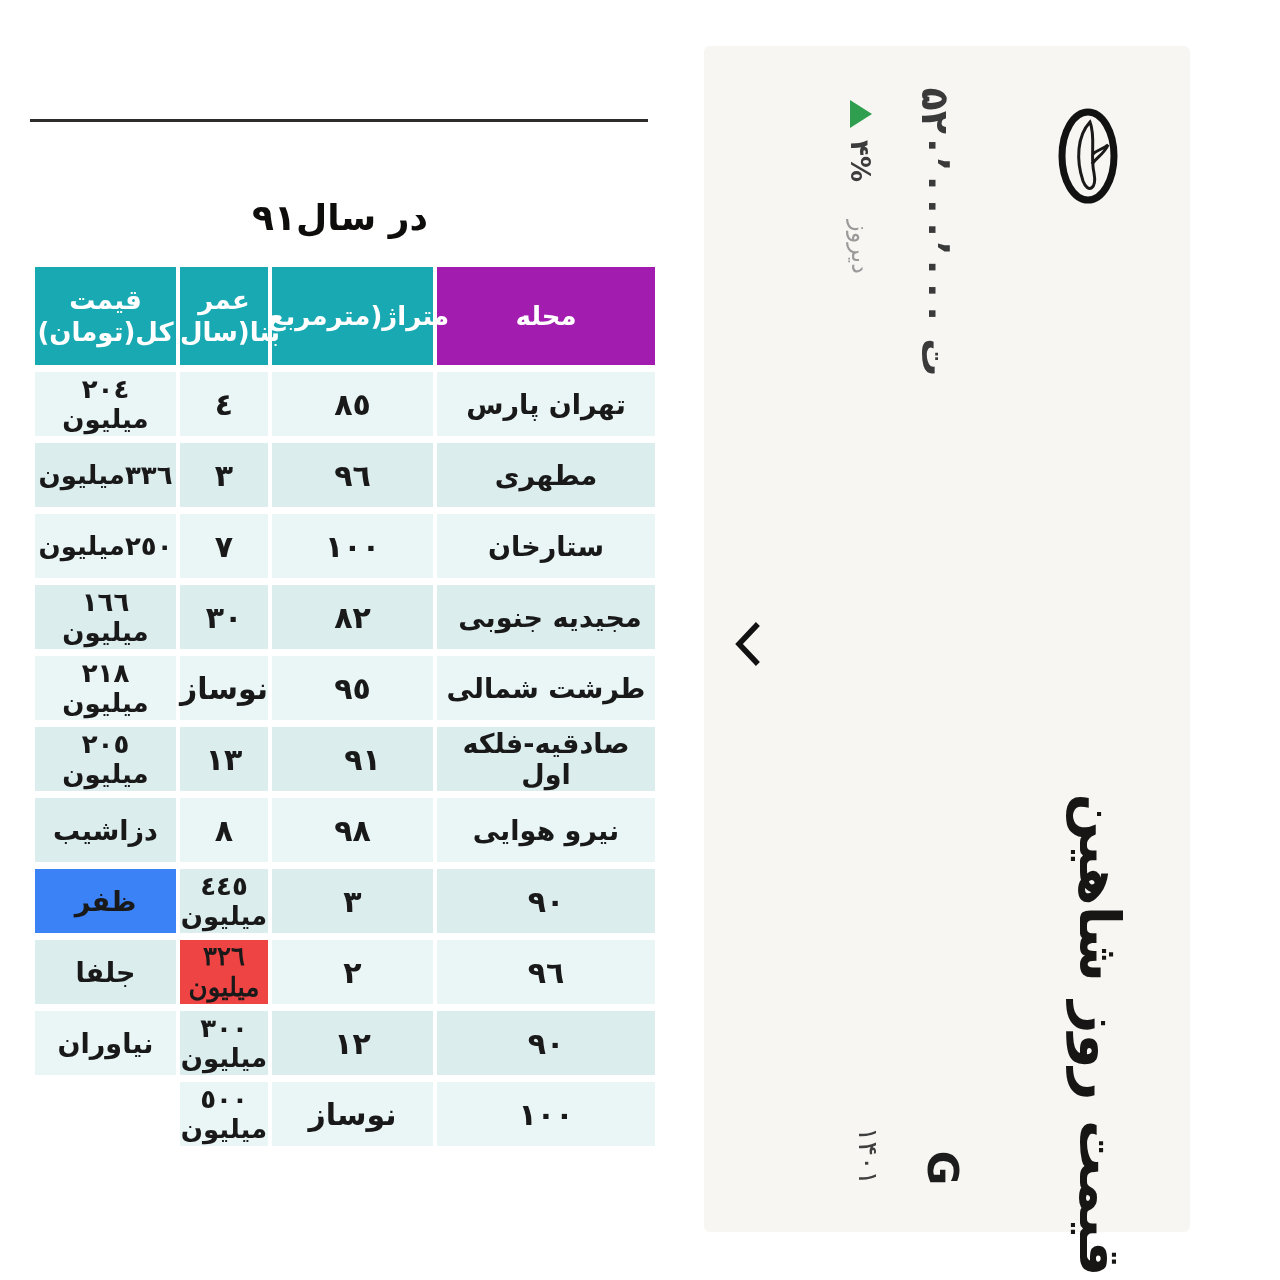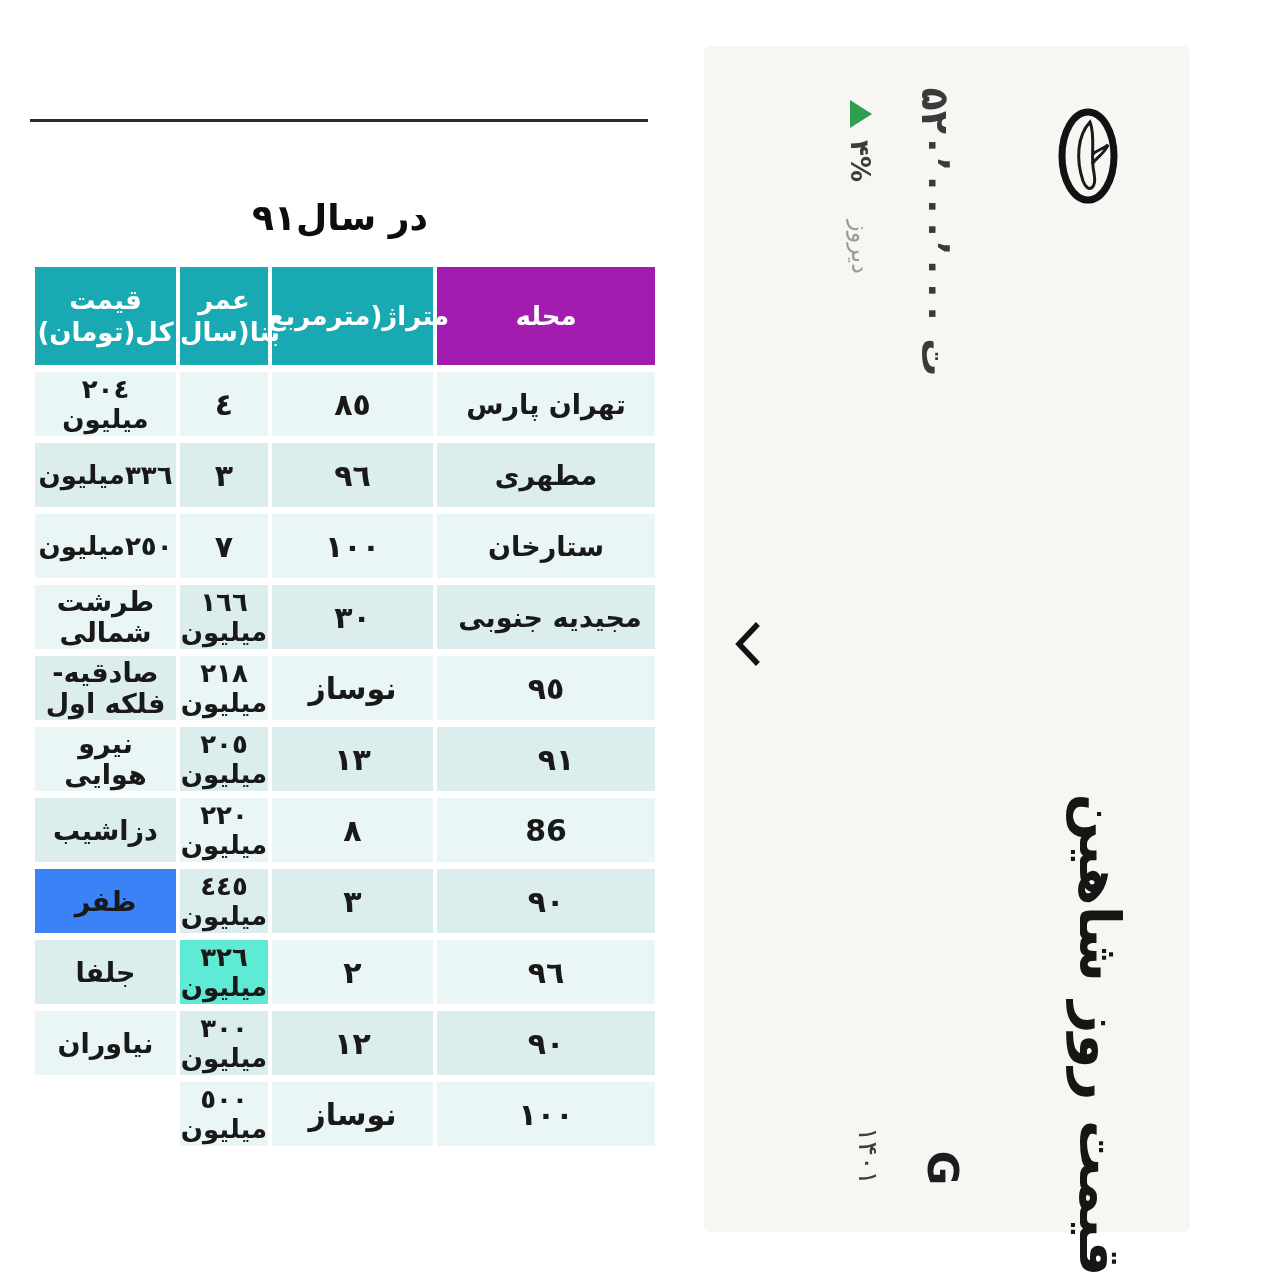--- a/index.html
+++ b/index.html
@@ -88,42 +88,42 @@
       <div class="cell f-price" style="background: rgb(234, 245, 246);">٢٠٤ میلیون</div>
       <div class="cell f-neighborhood" style="background: rgb(220, 237, 238);">مطهری</div>
       <div class="cell f-area" style="background: rgb(220, 237, 238);">٩٦</div>
       <div class="cell f-age" style="background: rgb(220, 237, 238);">٣</div>
       <div class="cell f-price" style="background: rgb(220, 237, 238);">٣٣٦میلیون</div>
       <div class="cell f-neighborhood" style="background: rgb(234, 245, 246);">ستارخان</div>
       <div class="cell f-area" style="background: rgb(234, 245, 246);">١٠٠</div>
       <div class="cell f-age" style="background: rgb(234, 245, 246);">٧</div>
       <div class="cell f-price" style="background: rgb(234, 245, 246);">٢٥٠میلیون</div>
       <div class="cell f-neighborhood" style="background: rgb(220, 237, 238); padding-left: 12px;">مجیدیه جنوبی</div>
+      <div class="cell f-area" style="background: rgb(220, 237, 238);">٨٢</div>
       <div class="cell f-age" style="background: rgb(220, 237, 238);">٣٠</div>
       <div class="cell f-price" style="background: rgb(220, 237, 238);">١٦٦ میلیون</div>
       <div class="cell f-neighborhood" style="background: rgb(234, 245, 246);">طرشت شمالی</div>
       <div class="cell f-area" style="background: rgb(234, 245, 246);">٩٥</div>
       <div class="cell f-age" style="background: rgb(234, 245, 246);">نوساز</div>
       <div class="cell f-price" style="background: rgb(234, 245, 246);">٢١٨ میلیون</div>
       <div class="cell f-neighborhood" style="background: rgb(220, 237, 238);">صادقیه-فلکه اول</div>
       <div class="cell f-area" style="background: rgb(220, 237, 238); padding-left: 24px;">٩١</div>
       <div class="cell f-age" style="background: rgb(220, 237, 238);">١٣</div>
       <div class="cell f-price" style="background: rgb(220, 237, 238);">٢٠٥ میلیون</div>
       <div class="cell f-neighborhood" style="background: rgb(234, 245, 246);">نیرو هوایی</div>
-      <div class="cell f-area" style="background: rgb(234, 245, 246);">86</div>
+      <div class="cell f-area" style="background: rgb(234, 245, 246);">٩٨</div>
       <div class="cell f-age" style="background: rgb(234, 245, 246);">٨</div>
-      <div class="cell f-price" style="background: rgb(234, 245, 246);">٢٢٠ میلیون</div>
       <div class="cell f-neighborhood" style="background: rgb(220, 237, 238);">دزاشیب</div>
       <div class="cell f-area" style="background: rgb(220, 237, 238);">٩٠</div>
       <div class="cell f-age" style="background: rgb(220, 237, 238);">٣</div>
       <div class="cell f-price" style="background: rgb(220, 237, 238);">٤٤٥ میلیون</div>
       <div class="cell f-neighborhood" style="background: #3b82f6;">ظفر</div>
       <div class="cell f-area" style="background: rgb(234, 245, 246);">٩٦</div>
       <div class="cell f-age" style="background: rgb(234, 245, 246);">٢</div>
-      <div class="cell f-price" style="background: #5eead4;">٣٢٦ میلیون</div>
+      <div class="cell f-price" style="background: #ef4444; font-family: Liberation Serif, serif;">٣٢٦ میلیون</div>
       <div class="cell f-neighborhood" style="background: rgb(220, 237, 238);">جلفا</div>
       <div class="cell f-area" style="background: rgb(220, 237, 238);">٩٠</div>
       <div class="cell f-age" style="background: rgb(220, 237, 238);">١٢</div>
       <div class="cell f-price" style="background: rgb(220, 237, 238);">٣٠٠ میلیون</div>
       <div class="cell f-neighborhood" style="background: rgb(234, 245, 246);">نیاوران</div>
       <div class="cell f-area" style="background: rgb(234, 245, 246);">١٠٠</div>
       <div class="cell f-age" style="background: rgb(234, 245, 246);">نوساز</div>
       <div class="cell f-price" style="background: rgb(234, 245, 246);">٥٠٠ میلیون</div>
     </div>
 

